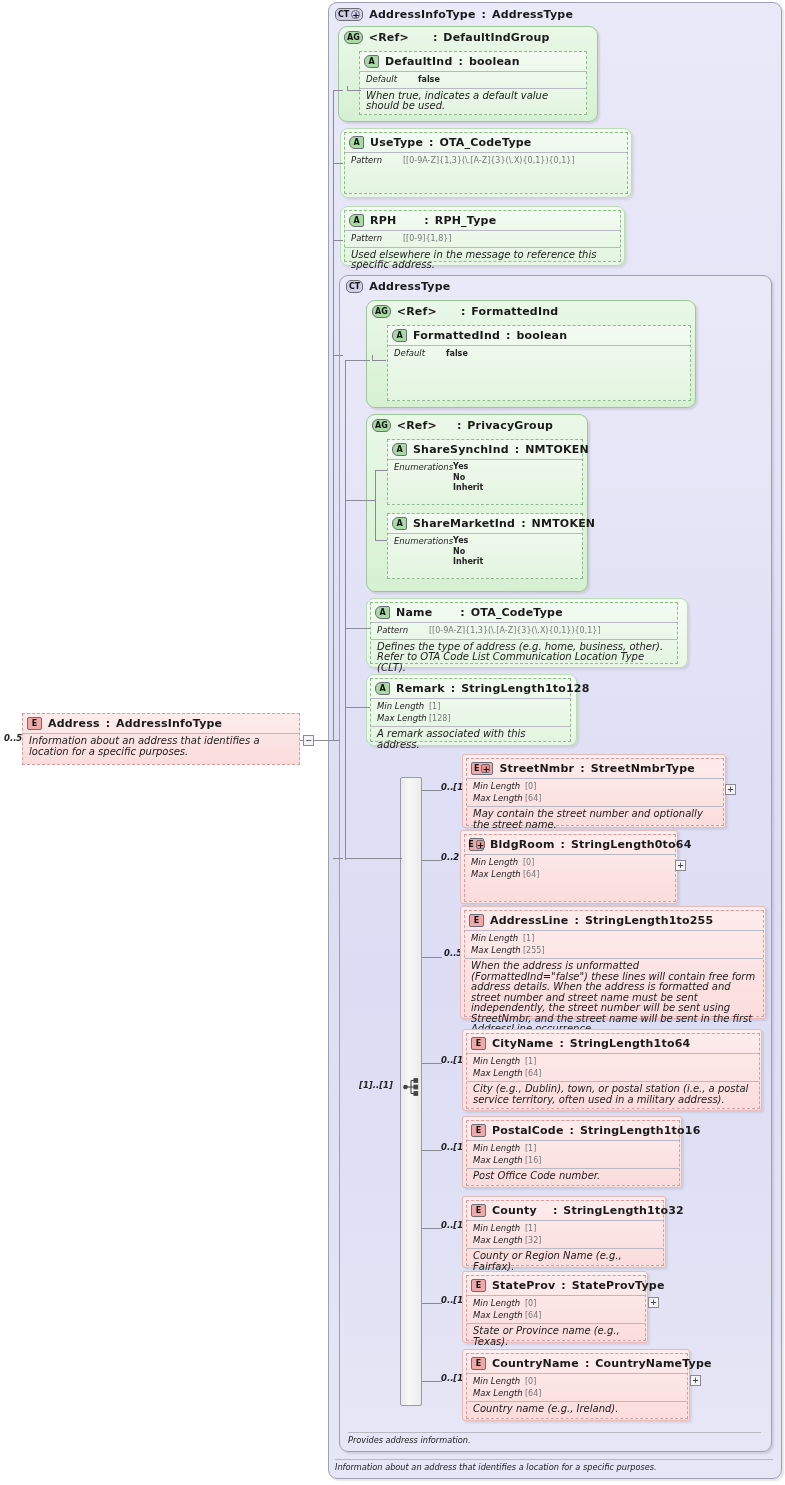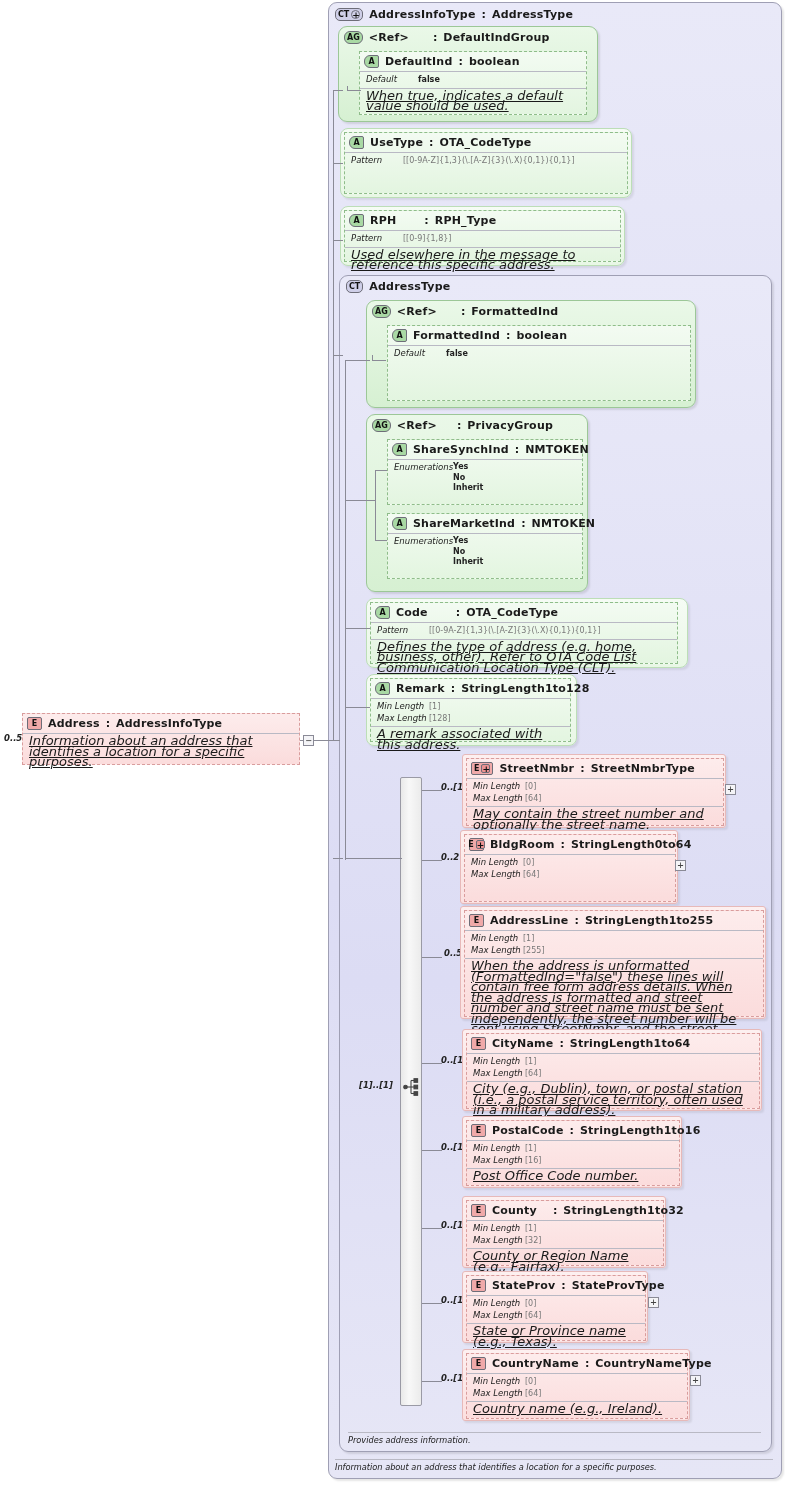--- a/index.html
+++ b/index.html
@@ -24,21 +24,21 @@
   .node .hdr .sep { font-weight:bold; font-size:11px; color:#1a1a1a; }
   .node .hdr .ty { font-weight:bold; font-size:11px; color:#1a1a1a; letter-spacing:.2px;}
   .facets { border-top:1px solid #b9b9c4; padding:2px 6px 2px 6px; }
   .facet { font-size:8.5px; font-style:italic; color:#222; line-height:10.5px; white-space:nowrap; }
   .facet .lbl { display:inline-block; min-width:52px; }
   .facet .val { font-style:normal; color:#777; font-size:8px; }
   .facet .valb { font-style:normal; color:#222; font-size:8px; font-weight:bold;}
   .doc {
     border-top:1px solid #b9b9c4;
     padding:2px 6px 3px 6px;
-    font-size:13px; font-style:italic; color:#1a1a1a; line-height:10.5px;text-decoration:underline;
+    font-size:10px; font-style:italic; color:#1a1a1a; line-height:10.5px;
   }
 
   
   .badge {
     display:inline-flex; align-items:center; justify-content:center;
     font-size:8px; font-weight:bold; font-family:"DejaVu Sans", sans-serif;
     border:1px solid #6d6d78; border-radius:4px;
     height:13px; min-width:15px; padding:0 2px;
     color:#111; position:relative;
   }
@@ -295,21 +295,21 @@
       </div>
     </div>
   </div>
 
   <div class="node attrwrap" style="left:366px; top:598px; width:322px; height:70px;">
     <div class="node attrbox" style="left:3px; top:3px; width:308px; height:62px;">
       <div class="hdr">
         <span class="badge a">
             <span>A</span>
           </span>
-        <span class="nm">Code</span>
+        <span class="nm">Name</span>
         <span class="sep" style="margin-left:22px;">:</span>
         <span class="ty">OTA_CodeType</span>
       </div>
       <div class="facets">
         <div class="facet">
           <span class="lbl">Pattern</span><span class="val">[[0-9A-Z]{1,3}(\.[A-Z]{3}(\.X){0,1}){0,1}]</span>
         </div>
       </div>
       <div class="doc">Defines the type of address (e.g. home, business, other). Refer to OTA Code List Communication Location Type (CLT).</div>
     </div>

